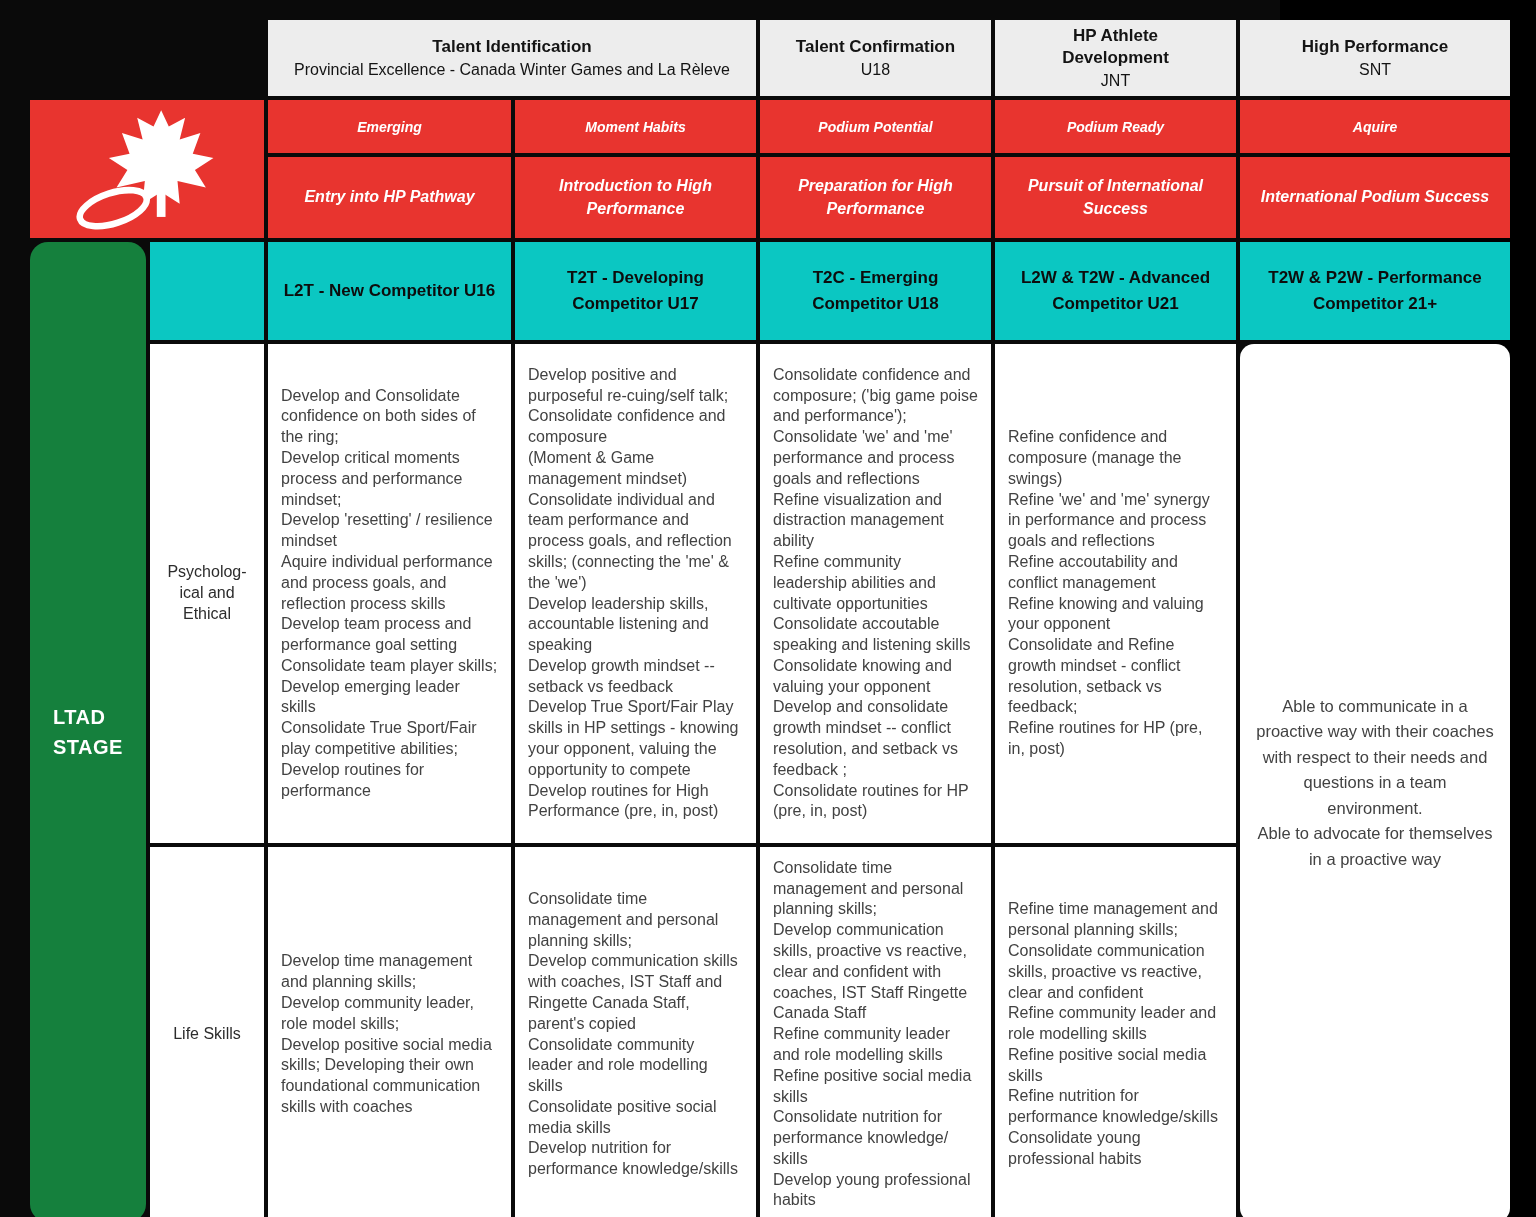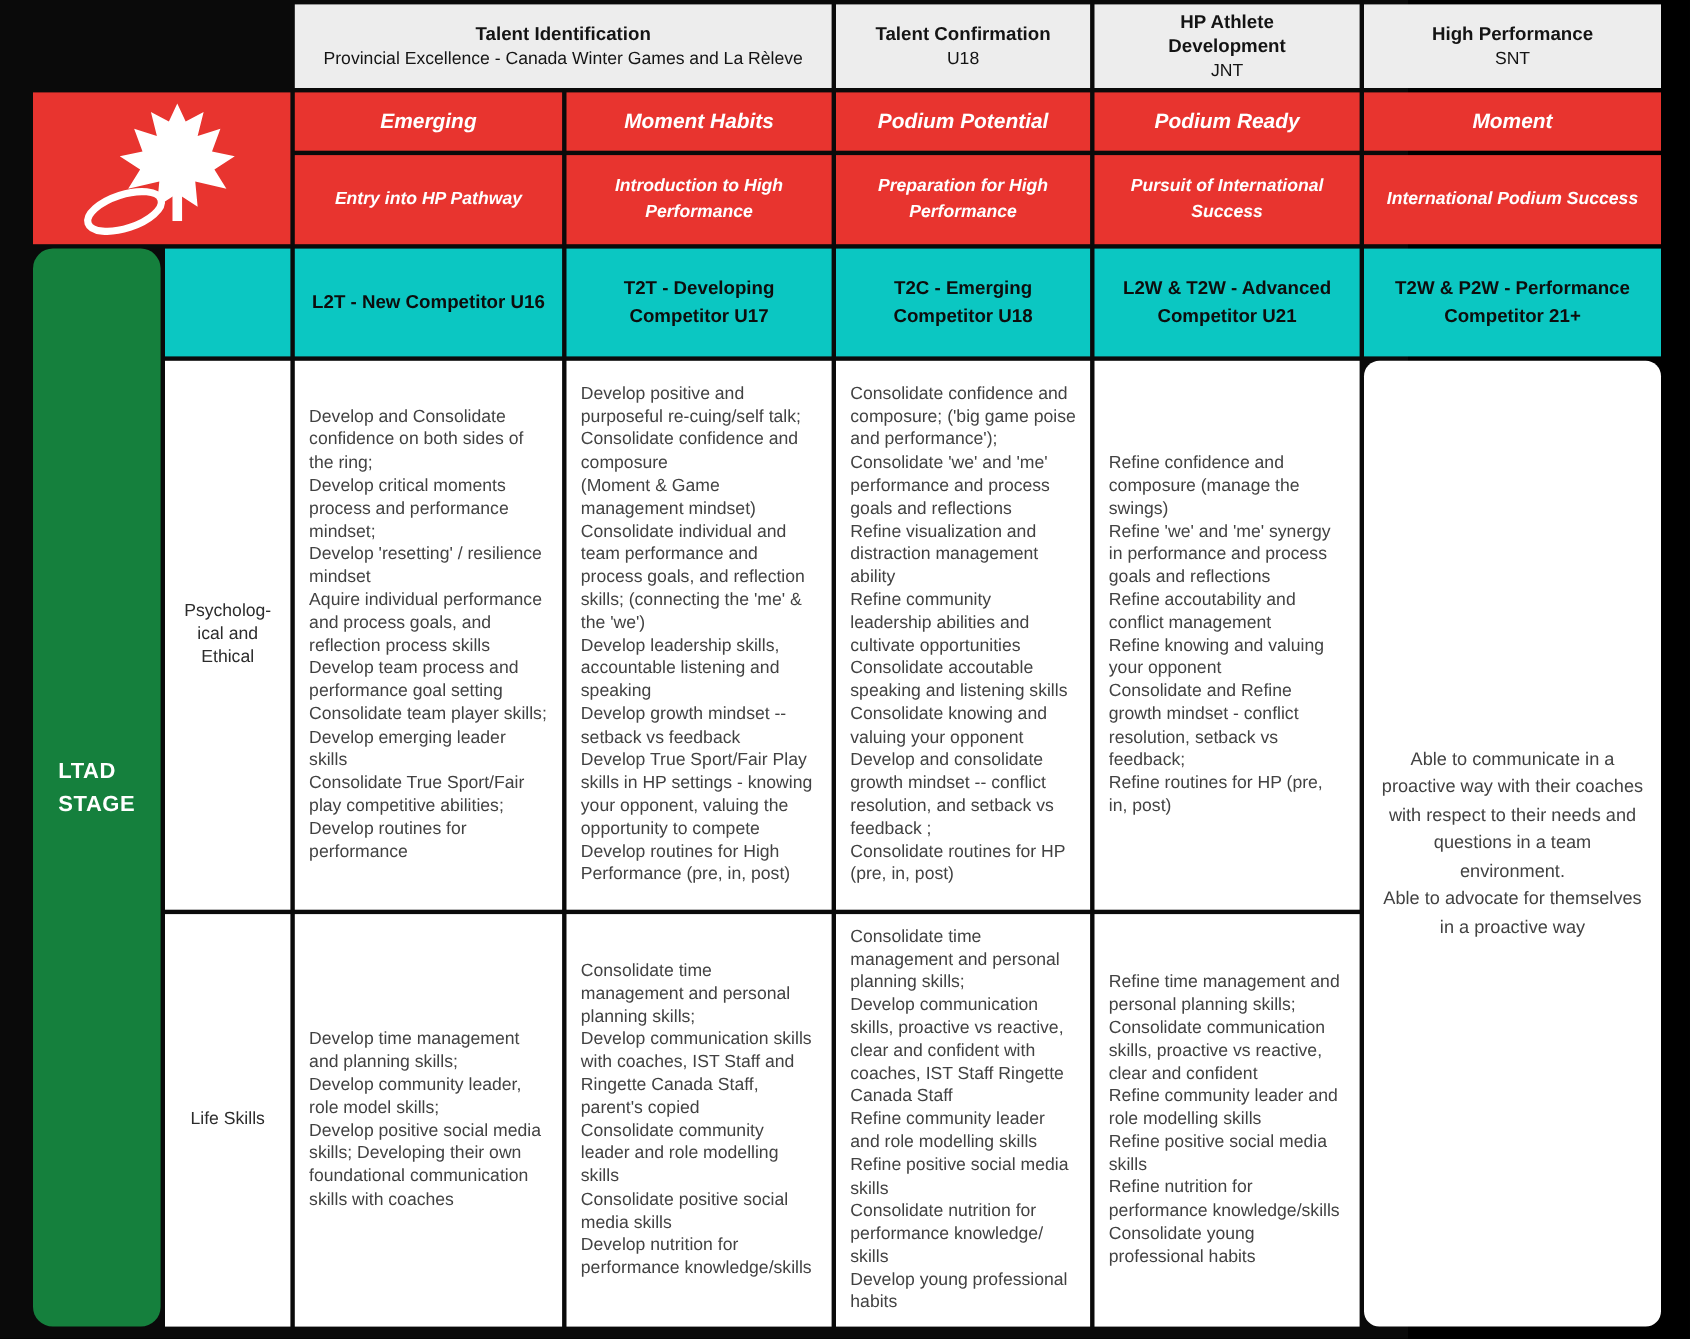--- a/index.html
+++ b/index.html
@@ -1,34 +1,34 @@
 <!DOCTYPE html>
 <html><head>
 <meta charset="utf-8">
 <style>
   html,body { margin:0; padding:0; background:#000; }
   .canvas {
     position:relative; width:1280px; height:1217px; box-sizing:border-box;
-    background:#0a0a0a; padding:4px 26px 7px 30px;
+    background:#0a0a0a; padding:20px 26px 7px 30px;
     font-family:"Liberation Sans", sans-serif;
   }
   .grid {
     display:grid; width:100%; height:100%;
     grid-template-columns:116px 114px 243px 241px 231px 241px 270px;
     grid-template-rows:76px 53px 81px 98px 499px 375px;
     gap:4px;
   }
   .cell { display:flex; align-items:center; justify-content:center; box-sizing:border-box; }
 
   .header-cell { background:#ededed; flex-direction:column; color:#141414; text-align:center; }
   .header-title { font-weight:bold; font-size:17px; line-height:1.25; padding:0 26px; }
   .header-sub { font-size:16px; line-height:1.25; margin-top:3px; padding:0 10px; }
 
   .red-cell { background:#e8342f; color:#ffffff; font-weight:bold; font-style:italic; text-align:center; }
-  .stage-name { font-size:19px; }
+  .stage-name { font-size:14px; }
   .stage-desc { font-size:16px; line-height:1.4; padding:0 16px; }
 
   .teal-cell { background:#0bc7c2; color:#0d0d0d; font-weight:bold; font-size:17px;
                line-height:1.55; text-align:center; padding:0 12px; }
 
   .left-bar { background:#15803d; color:#ffffff; font-weight:bold; font-size:20px;
               letter-spacing:.5px; white-space:pre-line; line-height:1.5;border-radius:18px; }
 
   .label-cell { background:#ffffff; color:#2c2c2c; font-size:16px; white-space:pre-line;
                 text-align:center; line-height:1.3; }
@@ -71,21 +71,21 @@
           <rect fill="#ffffff" x="46" y="74" width="8" height="26"></rect>
         </g>
         <ellipse cx="36" cy="92" rx="32" ry="14" fill="#e8342f" stroke="#ffffff" stroke-width="6" transform="rotate(-18 36 92)"></ellipse>
       </svg>
     </div>
 
     <div class="cell red-cell stage-name" style="grid-column:3;grid-row:2">Emerging</div>
     <div class="cell red-cell stage-name" style="grid-column:4;grid-row:2">Moment Habits</div>
     <div class="cell red-cell stage-name" style="grid-column:6;grid-row:2">Podium Ready</div>
     <div class="cell red-cell stage-name" style="grid-column:5;grid-row:2">Podium Potential</div>
-    <div class="cell red-cell stage-name" style="grid-column:7;grid-row:2">Moment</div>
+    <div class="cell red-cell stage-name" style="grid-column:7;grid-row:2">Aquire</div>
 
     <div class="cell red-cell stage-desc" style="grid-column:3;grid-row:3">Entry into HP Pathway</div>
     <div class="cell red-cell stage-desc" style="grid-column:4;grid-row:3">Introduction to High Performance</div>
     <div class="cell red-cell stage-desc" style="grid-column:5;grid-row:3">Preparation for High Performance</div>
     <div class="cell red-cell stage-desc" style="grid-column:6;grid-row:3">Pursuit of International Success</div>
     <div class="cell red-cell stage-desc" style="grid-column:7;grid-row:3">International Podium Success</div>
 
     <div class="cell teal-cell" style="grid-column:2;grid-row:4"></div>
     <div class="cell teal-cell" style="grid-column:3;grid-row:4">L2T - New Competitor U16</div>
     <div class="cell teal-cell" style="grid-column:4;grid-row:4">T2T - Developing Competitor U17</div>

